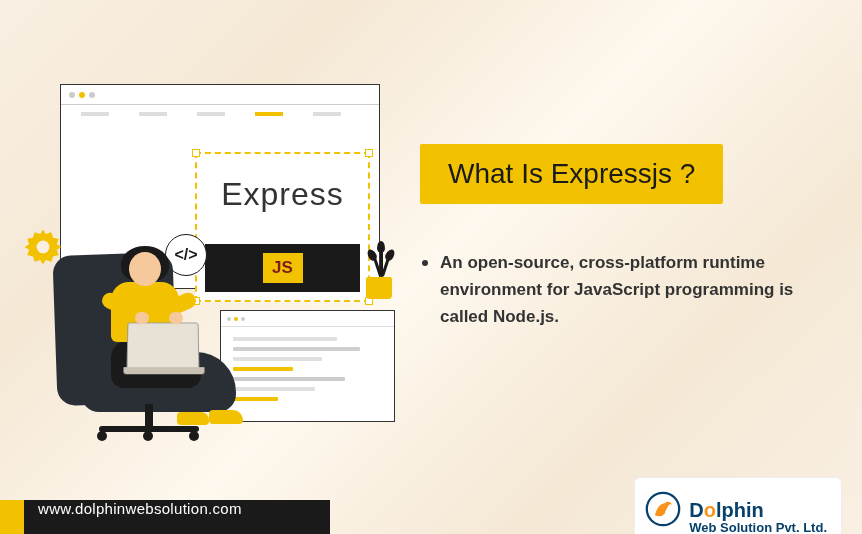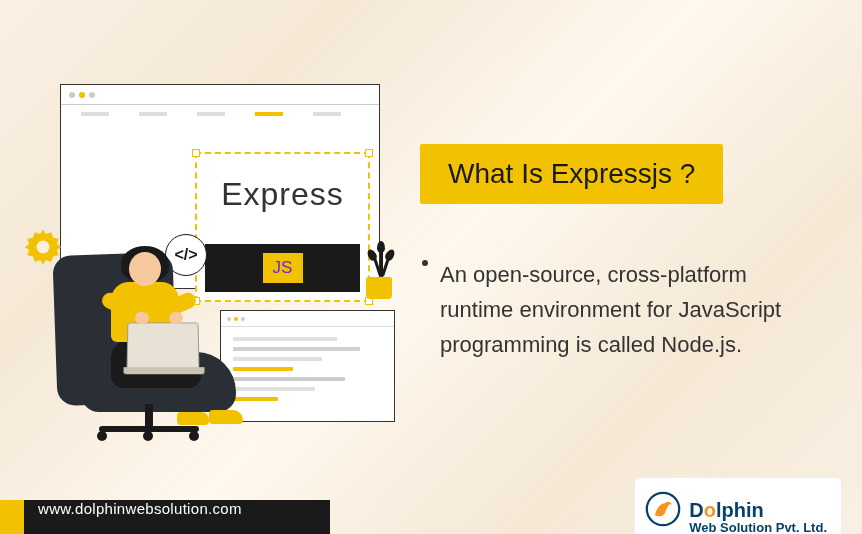--- a/index.html
+++ b/index.html
@@ -88,23 +88,23 @@
       align-items: center;
       justify-content: center;
     }
     .js-badge {
       background: #f2c200;
       width: 40px;
       height: 30px;
       display: flex;
       align-items: center;
       justify-content: center;
-      font-weight: 400;
+      font-weight: 700;
       font-size: 17px;
-      color: #6d28d9;
+      color: #7f1d1d;
     }
     .card-handle { position: absolute; width: 8px; height: 8px; background: #fff; border: 1px solid #f2c200; }
     .h-tl { top: -5px; left: -5px; } .h-tr { top: -5px; right: -5px; }
     .h-bl { bottom: -5px; left: -5px; } .h-br { bottom: -5px; right: -5px; }
     
     
     .code-window {
       position: absolute;
       top: 246px;
       left: 200px;
@@ -239,26 +239,25 @@
     }
     .bullet-dot {
       width: 6px;
       height: 6px;
       background: #333;
       border-radius: 50%;
       margin-top: 11px;
       flex-shrink: 0;
     }
     .bullet-text {
-      font-size: 22px;
+      font-size: 17px;
       line-height: 1.6;
       color: #333;
-      font-weight: 400;
+      font-weight: 700;
       max-width: 360px;
-      margin-top: 8px;
     }
     
     
     .footer {
       position: absolute;
       bottom: 0;
       left: 0;
       width: 862px;
       height: 60px;
       background: transparent;

